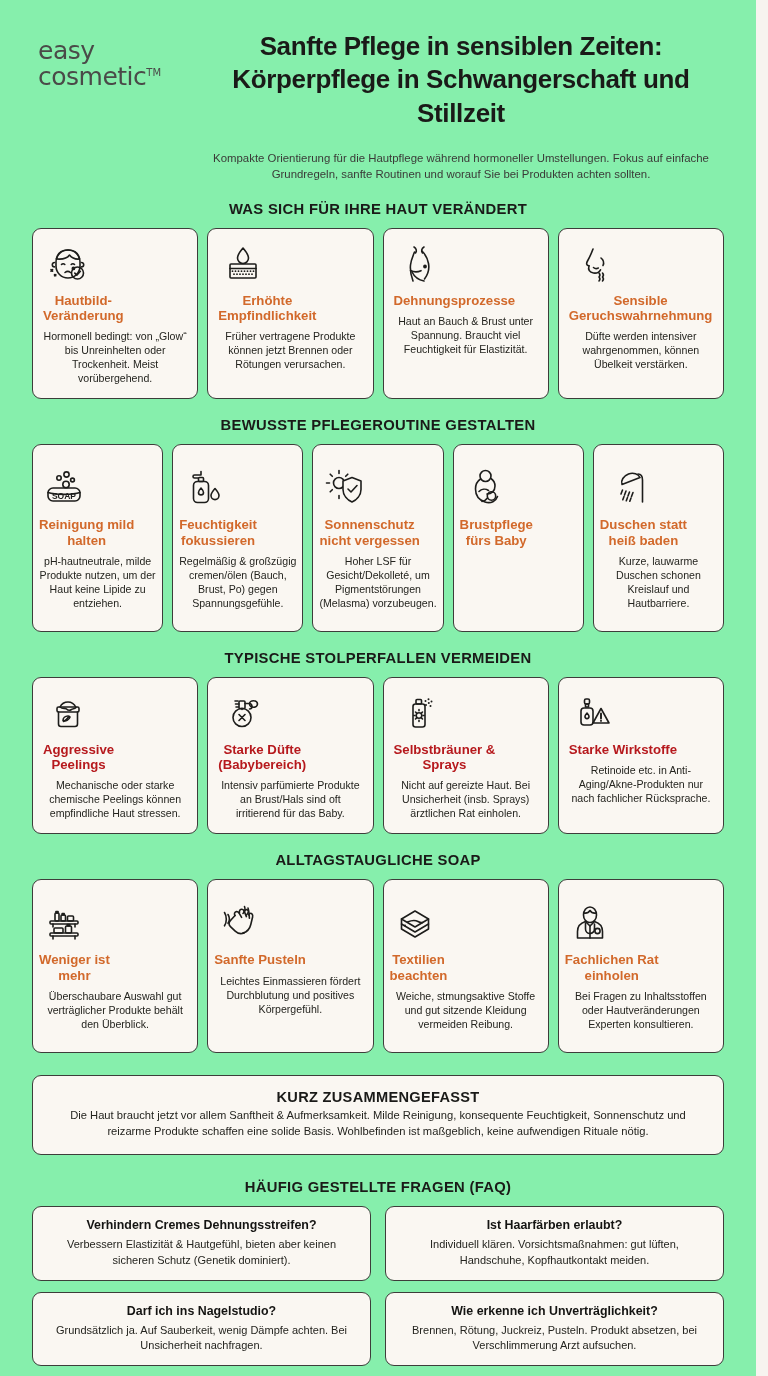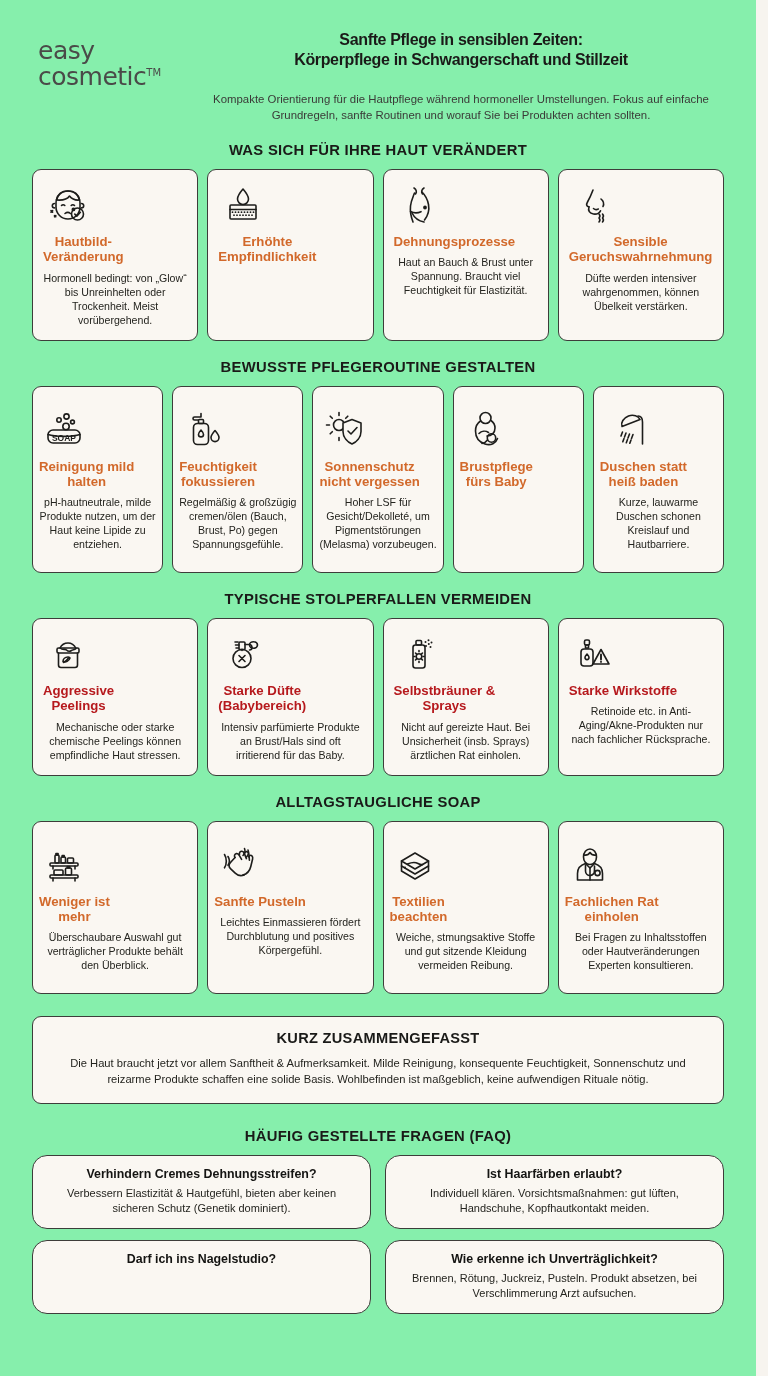--- a/index.html
+++ b/index.html
@@ -41,21 +41,21 @@
   }
   .logo-line2 { position: relative; display: inline-block; }
   .logo-tm {
     font-size: 10px;
     vertical-align: super;
     letter-spacing: 0;
     color: #4a4a48;
   }
   .head-text { flex: 1; padding-right: 4px; }
   .title {
-    font-size: 16px;
+    font-size: 26px;
     font-weight: bold;
     line-height: 1.28;
     letter-spacing: -0.35px;
     color: #1a1a18;
     text-align: center;
   }
   .subtitle {
     margin-top: 20px;
     font-size: 11.4px;
     line-height: 1.45;
@@ -118,21 +118,21 @@
     border: 1.3px solid #3d3d3a;
     border-radius: 9px;
     background: #FAF7F2;
     padding: 13px 18px 15px;
     text-align: center;
   }
   .summary-title {
     font-size: 14.6px;
     font-weight: bold;
     letter-spacing: 0.3px;
-    margin-bottom: 9px;
+    margin-bottom: 2px;
     color: #1a1a18;
   }
   .summary-body {
     font-size: 11.2px;
     line-height: 1.45;
     color: #24241f;
   }
 
   
   .faq { margin-top: 24px; }
@@ -144,21 +144,21 @@
     margin-bottom: 11px;
     color: #1a1a18;
   }
   .faq-grid {
     display: grid;
     grid-template-columns: 1fr 1fr;
     gap: 11px 14px;
   }
   .faq-card {
     border: 1.3px solid #3d3d3a;
-    border-radius: 15px;
+    border-radius: 9px;
     background: #FAF7F2;
     padding: 11px 12px 12px;
     text-align: center;
   }
   .faq-q {
     font-size: 12.4px;
     font-weight: bold;
     margin-bottom: 5px;
     color: #141412;
   }
@@ -213,20 +213,21 @@
               <svg width="50" height="46" viewBox="0 0 50 46">
                 <g fill="none" stroke="#1d1d1b" stroke-width="1.6" stroke-linecap="round" stroke-linejoin="round">
    <path d="M25 6c0 0-5.5 6.4-5.5 10a5.5 5.5 0 0 0 11 0C30.5 12.4 25 6 25 6z"></path>
    <rect x="12" y="22" width="26" height="14" rx="1"></rect>
    <path d="M12 26.5h26"></path>
    <path d="M14.5 29.2h0M17.5 29.2h0M20.5 29.2h0M23.5 29.2h0M26.5 29.2h0M29.5 29.2h0M32.5 29.2h0M35.5 29.2h0M16 32.2h0M19 32.2h0M22 32.2h0M25 32.2h0M28 32.2h0M31 32.2h0M34 32.2h0" stroke-width="1.8"></path>
  </g>
               </svg>
             </div>
             <div class="card-title">Erhöhte<br>Empfindlichkeit</div>
+            <div class="card-body">Früher vertragene Produkte können jetzt Brennen oder Rötungen verursachen.</div>
           </div>
           <div class="card">
             <div class="card-icon">
               <svg width="50" height="46" viewBox="0 0 50 46">
                 <g fill="none" stroke="#1d1d1b" stroke-width="1.6" stroke-linecap="round" stroke-linejoin="round">
    <path d="M20 5c2.5 1.5 3 4 1.5 6"></path>
    <path d="M30 5c-2.5 1.5-3 4-1.5 6"></path>
    <path d="M20.5 10c-1.5 4-3.5 8-4 13-.6 6 .8 11.5 2.5 16"></path>
    <path d="M28 9c2.5 2.5 5.5 7 6.5 12.5 1 5.5-.5 11-4 15.5"></path>
    <path d="M16.5 28.5c3 1.5 7 1.8 10.5.2"></path>
@@ -494,20 +495,21 @@
         <div class="faq-card">
           <div class="faq-q">Verhindern Cremes Dehnungsstreifen?</div>
           <div class="faq-a">Verbessern Elastizität &amp; Hautgefühl, bieten aber keinen sicheren Schutz (Genetik dominiert).</div>
         </div>
         <div class="faq-card">
           <div class="faq-q">Ist Haarfärben erlaubt?</div>
           <div class="faq-a">Individuell klären. Vorsichtsmaßnahmen: gut lüften, Handschuhe, Kopfhautkontakt meiden.</div>
         </div>
         <div class="faq-card">
           <div class="faq-q">Darf ich ins Nagelstudio?</div>
+          <div class="faq-a">Grundsätzlich ja. Auf Sauberkeit, wenig Dämpfe achten. Bei Unsicherheit nachfragen.</div>
         </div>
         <div class="faq-card">
           <div class="faq-q">Wie erkenne ich Unverträglichkeit?</div>
           <div class="faq-a">Brennen, Rötung, Juckreiz, Pusteln. Produkt absetzen, bei Verschlimmerung Arzt aufsuchen.</div>
         </div>
       </div>
   </div>
 
 </div>
 

